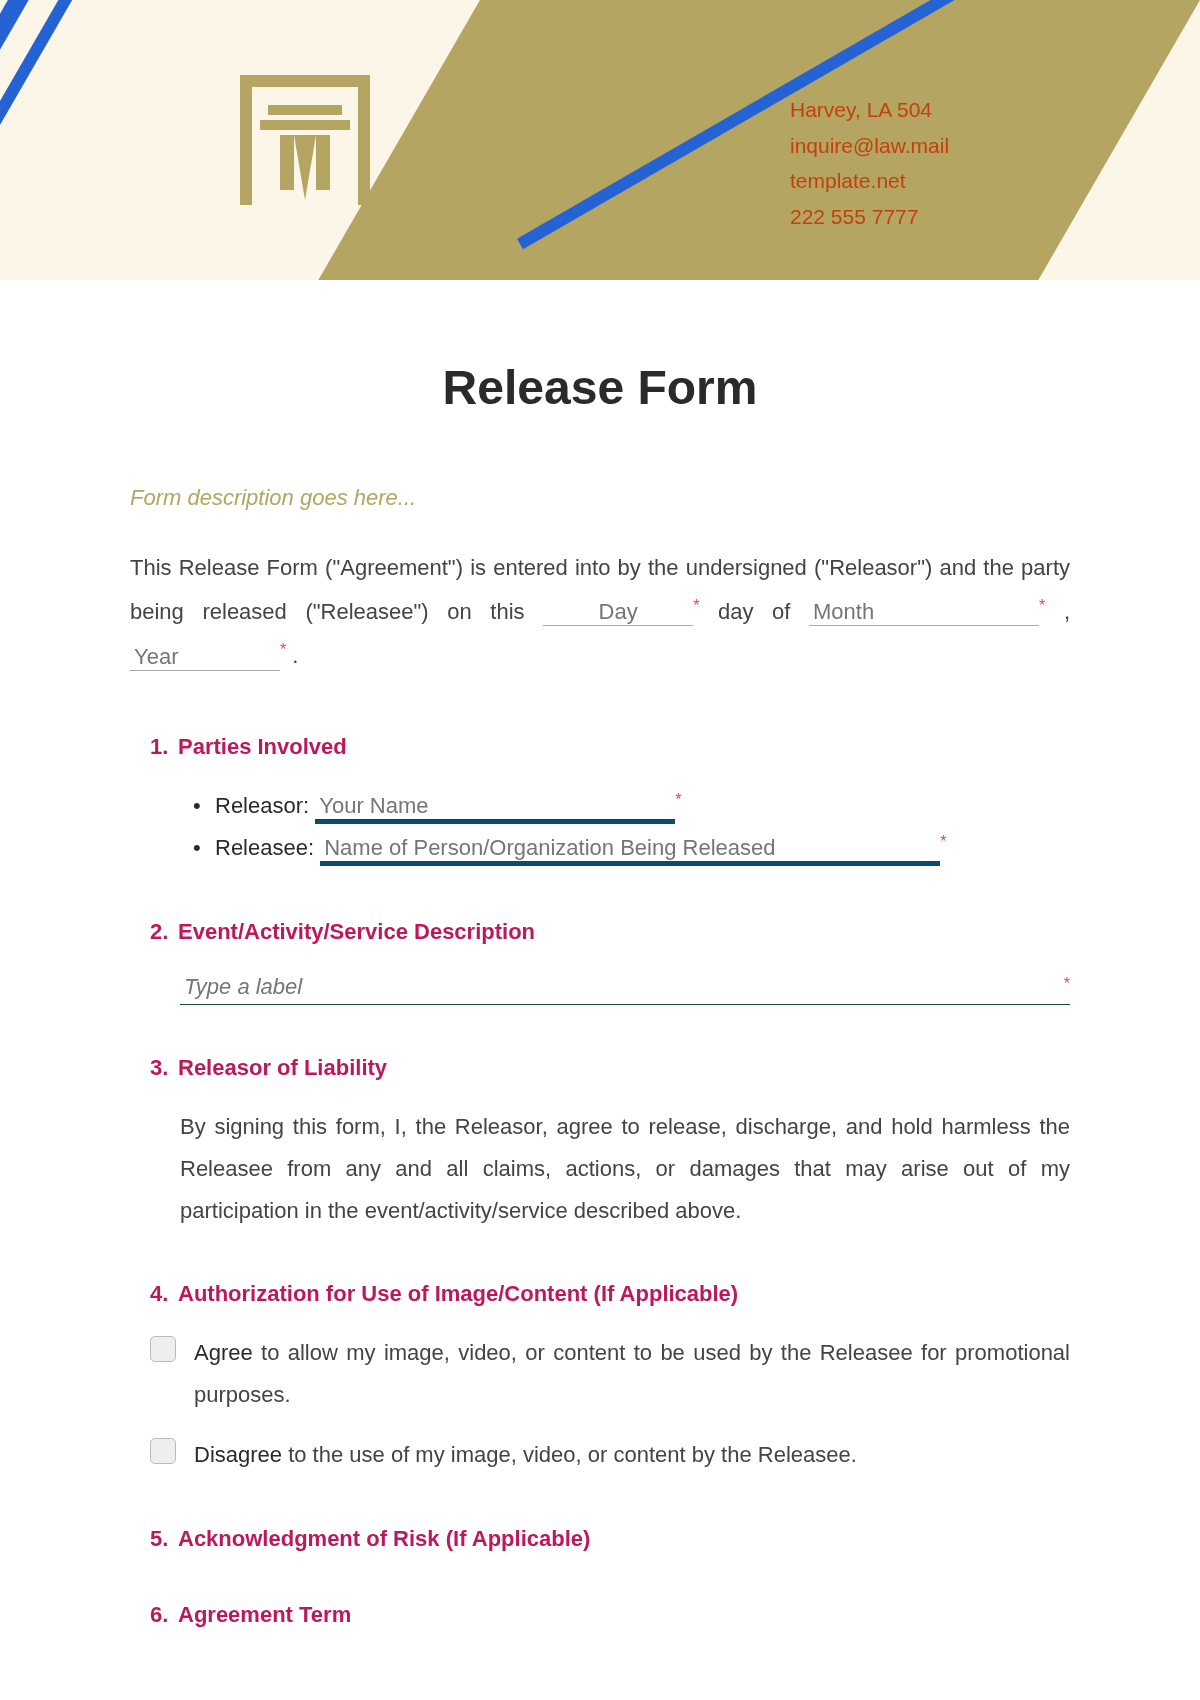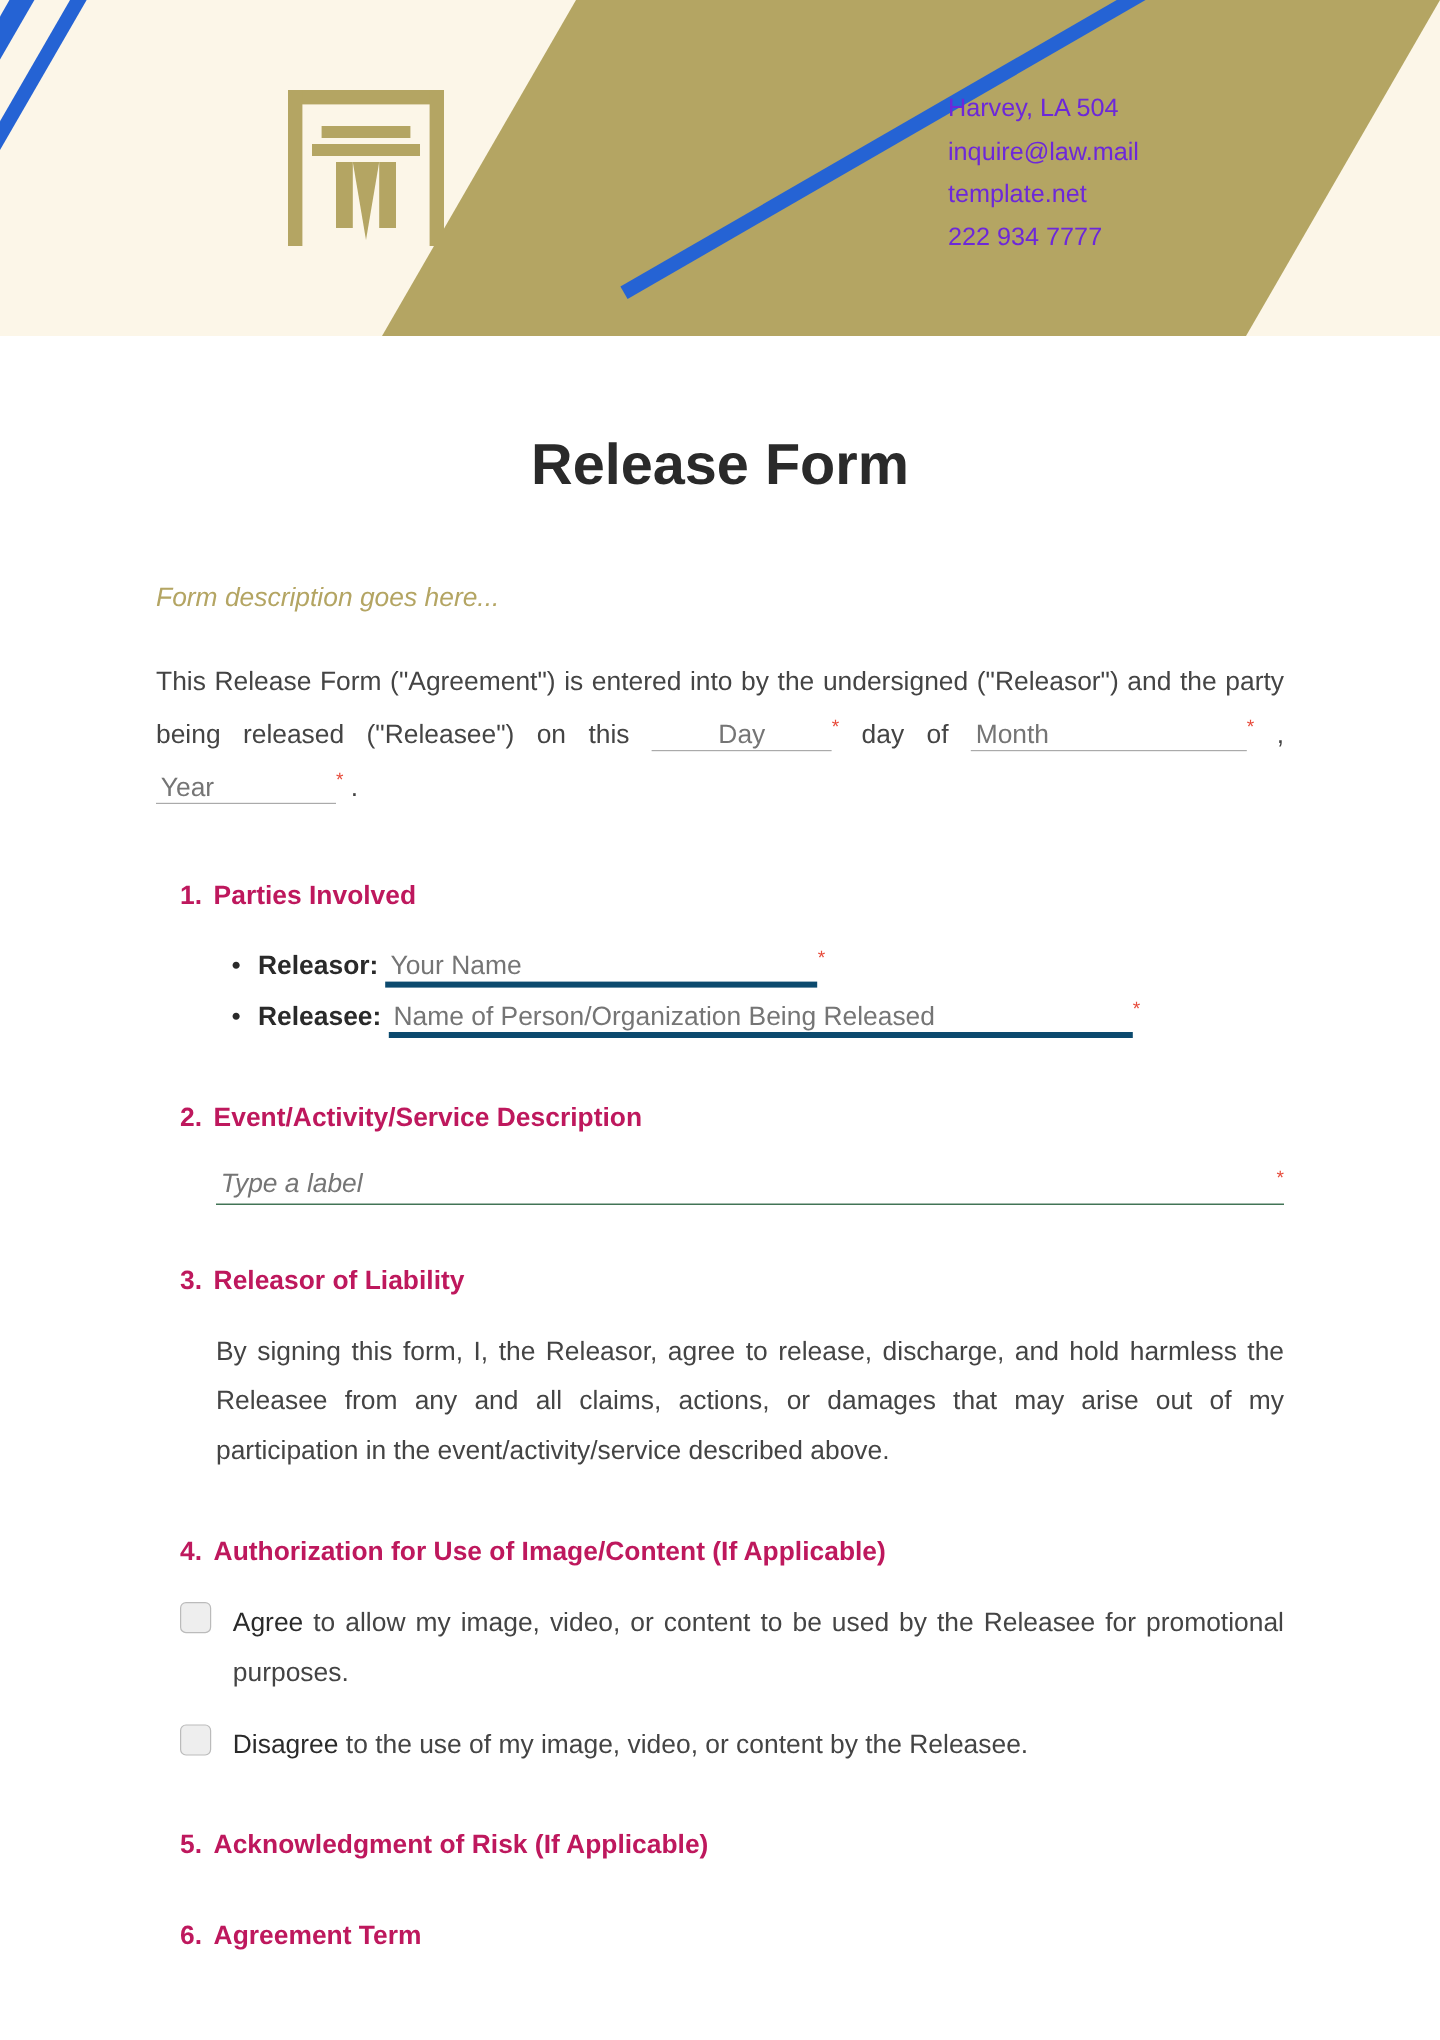--- a/index.html
+++ b/index.html
@@ -55,23 +55,23 @@
   }
   .logo {
     position: absolute;
     top: 65px;
     left: 230px;
     width: 150px;
     height: 150px;
   }
   .contact-info {
     position: absolute;
-    top: 73px;
+    top: 92px;
     left: 790px;
-    color: #6d28d9;
+    color: #c2410c;
     font-size: 21px;
     line-height: 1.7;
   }
   .main {
     padding: 80px 130px 40px 130px;
   }
   .title {
     text-align: center;
     font-size: 48px;
     font-weight: bold;
@@ -130,21 +130,21 @@
     line-height: 1.9;
     position: relative;
   }
   .bullet-item::before {
     content: "•";
     position: absolute;
     left: -22px;
     font-size: 22px;
   }
   .bullet-label {
-    font-weight: bold;
+    font-weight: normal;
   }
   .party-input {
     display: inline-block;
     border: none;
     border-bottom: 5px solid #0c4a6e;
     font-size: 22px;
     color: #999;
     font-family: inherit;
     padding: 0 4px;
     background: transparent;
@@ -212,21 +212,21 @@
       <rect x="30" y="55" width="90" height="10" fill="#b4a563"></rect>
       <rect x="50" y="70" width="14" height="55" fill="#b4a563"></rect>
       <rect x="86" y="70" width="14" height="55" fill="#b4a563"></rect>
       <polygon points="64,70 86,70 75,135" fill="#b4a563"></polygon>
     </svg>
   </div>
   <div class="contact-info">
     <div>Harvey, LA 504</div>
     <div>inquire@law.mail</div>
     <div>template.net</div>
-    <div>222 934 7777</div>
+    <div>222 555 7777</div>
   </div>
 </div>
 
 <div class="main">
   <h1 class="title">Release Form</h1>
   <div class="description">Form description goes here...</div>
 
   <p class="intro">
     <span>This Release Form ("Agreement") is entered into by the undersigned ("Releasor") and the party being released ("Releasee") on this </span>
     <input class="inline-input" style="width: 150px; text-align: center;" placeholder="Day"><span class="req">*</span>

